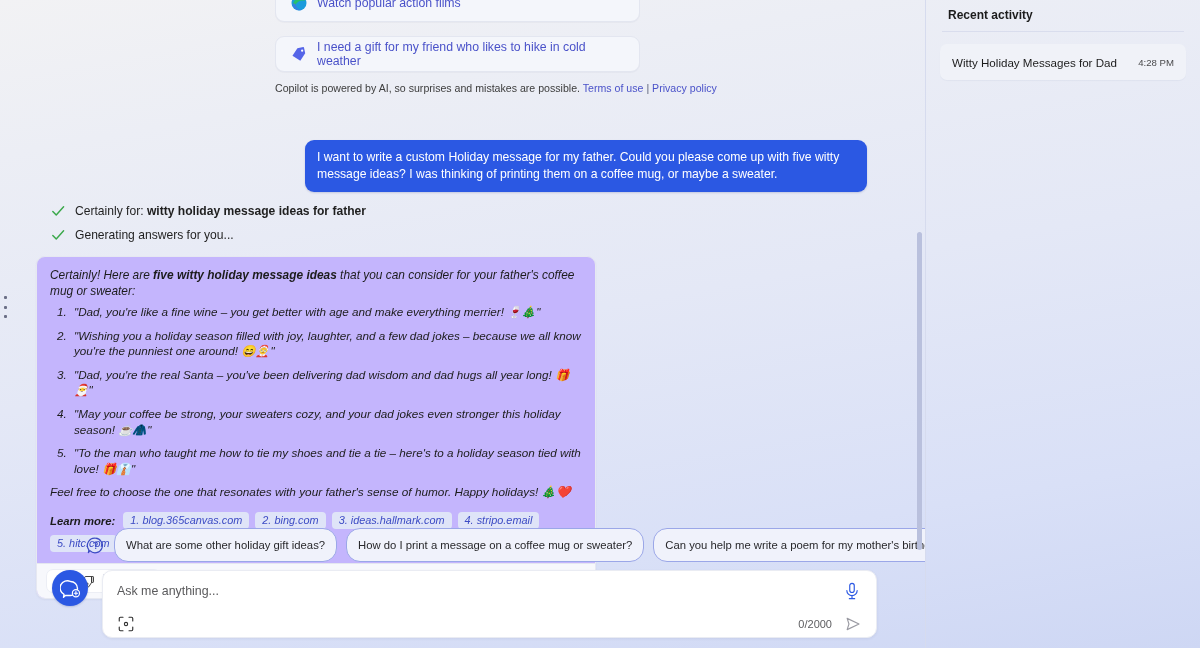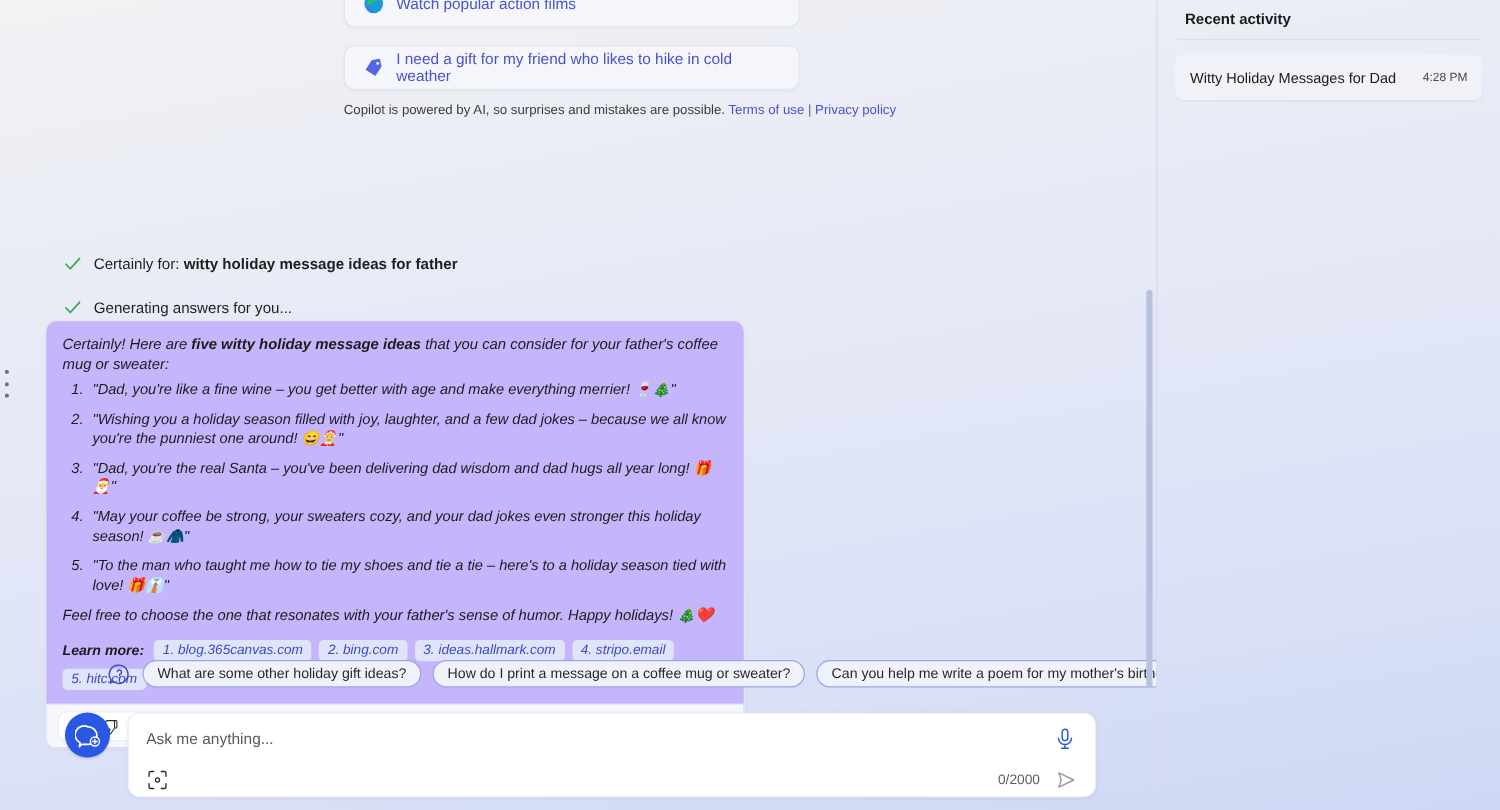--- a/index.html
+++ b/index.html
@@ -87,21 +87,21 @@
     box-shadow: 0 1px 2px rgba(20,40,120,0.18);
   }
 
   
   .status-line {
     position: absolute; left: 50px;
     display: flex; align-items: center; gap: 9px;
     font-size: 12.1px; color: #1f1f1f;
   }
   #status-1 { top: 203px; }
-  #status-2 { top: 238px; }
+  #status-2 { top: 227px; }
   .check-icon { width: 16px; height: 16px; flex: 0 0 16px; }
   .status-line b { font-weight: 700; }
 
   
   #answer-card {
     position: absolute; left: 36px; top: 256px;
     width: 560px;
     background: #c4b5fd;
     border: 1px solid #e6e8f1;
     border-radius: 9px;
@@ -184,21 +184,21 @@
     position: absolute; left: 86px; top: 528px;
     display: flex; align-items: center; gap: 9px;
   }
   #suggest-icon { width: 19px; height: 19px; flex: 0 0 19px; }
   .suggest-chip {
     background: #f0f2fb;
     border: 1px solid #9ba7e8;
     border-radius: 14px;
     height: 22px;
     display: flex; align-items: center;
-    padding: 4px 11px;
+    padding: 16px 11px;
     font-size: 11.3px; color: #28282b;
     white-space: nowrap;
     cursor: pointer;
   }
 
   
   #composer-row {
     position: absolute; left: 52px; top: 570px;
     display: flex; align-items: flex-start; gap: 14px; justify-content: space-between;
   }
@@ -296,20 +296,23 @@
         <span>I need a gift for my friend who likes to hike in cold weather</span>
       </div>
 
       <div class="footnote">
         <span>Copilot is powered by AI, so surprises and mistakes are possible.</span>
         <a href="#">Terms of use</a>
         <span class="sep">|</span>
         <a href="#">Privacy policy</a>
       </div>
 
+      <div id="user-bubble">
+        <span>I want to write a custom Holiday message for my father. Could you please come up with five witty message ideas? I was thinking of printing them on a coffee mug, or maybe a sweater.</span>
+      </div>
 
       <div class="status-line" id="status-1">
         <svg class="check-icon" viewBox="0 0 20 20">
           <path d="M3.5 10.5 L7.8 15 L17 4.8" fill="none" stroke="#3aa84a" stroke-width="1.8" stroke-linecap="round" stroke-linejoin="round"></path>
         </svg>
         <span>
           <span>Certainly for: </span><b>witty holiday message ideas for father</b>
         </span>
       </div>
 

